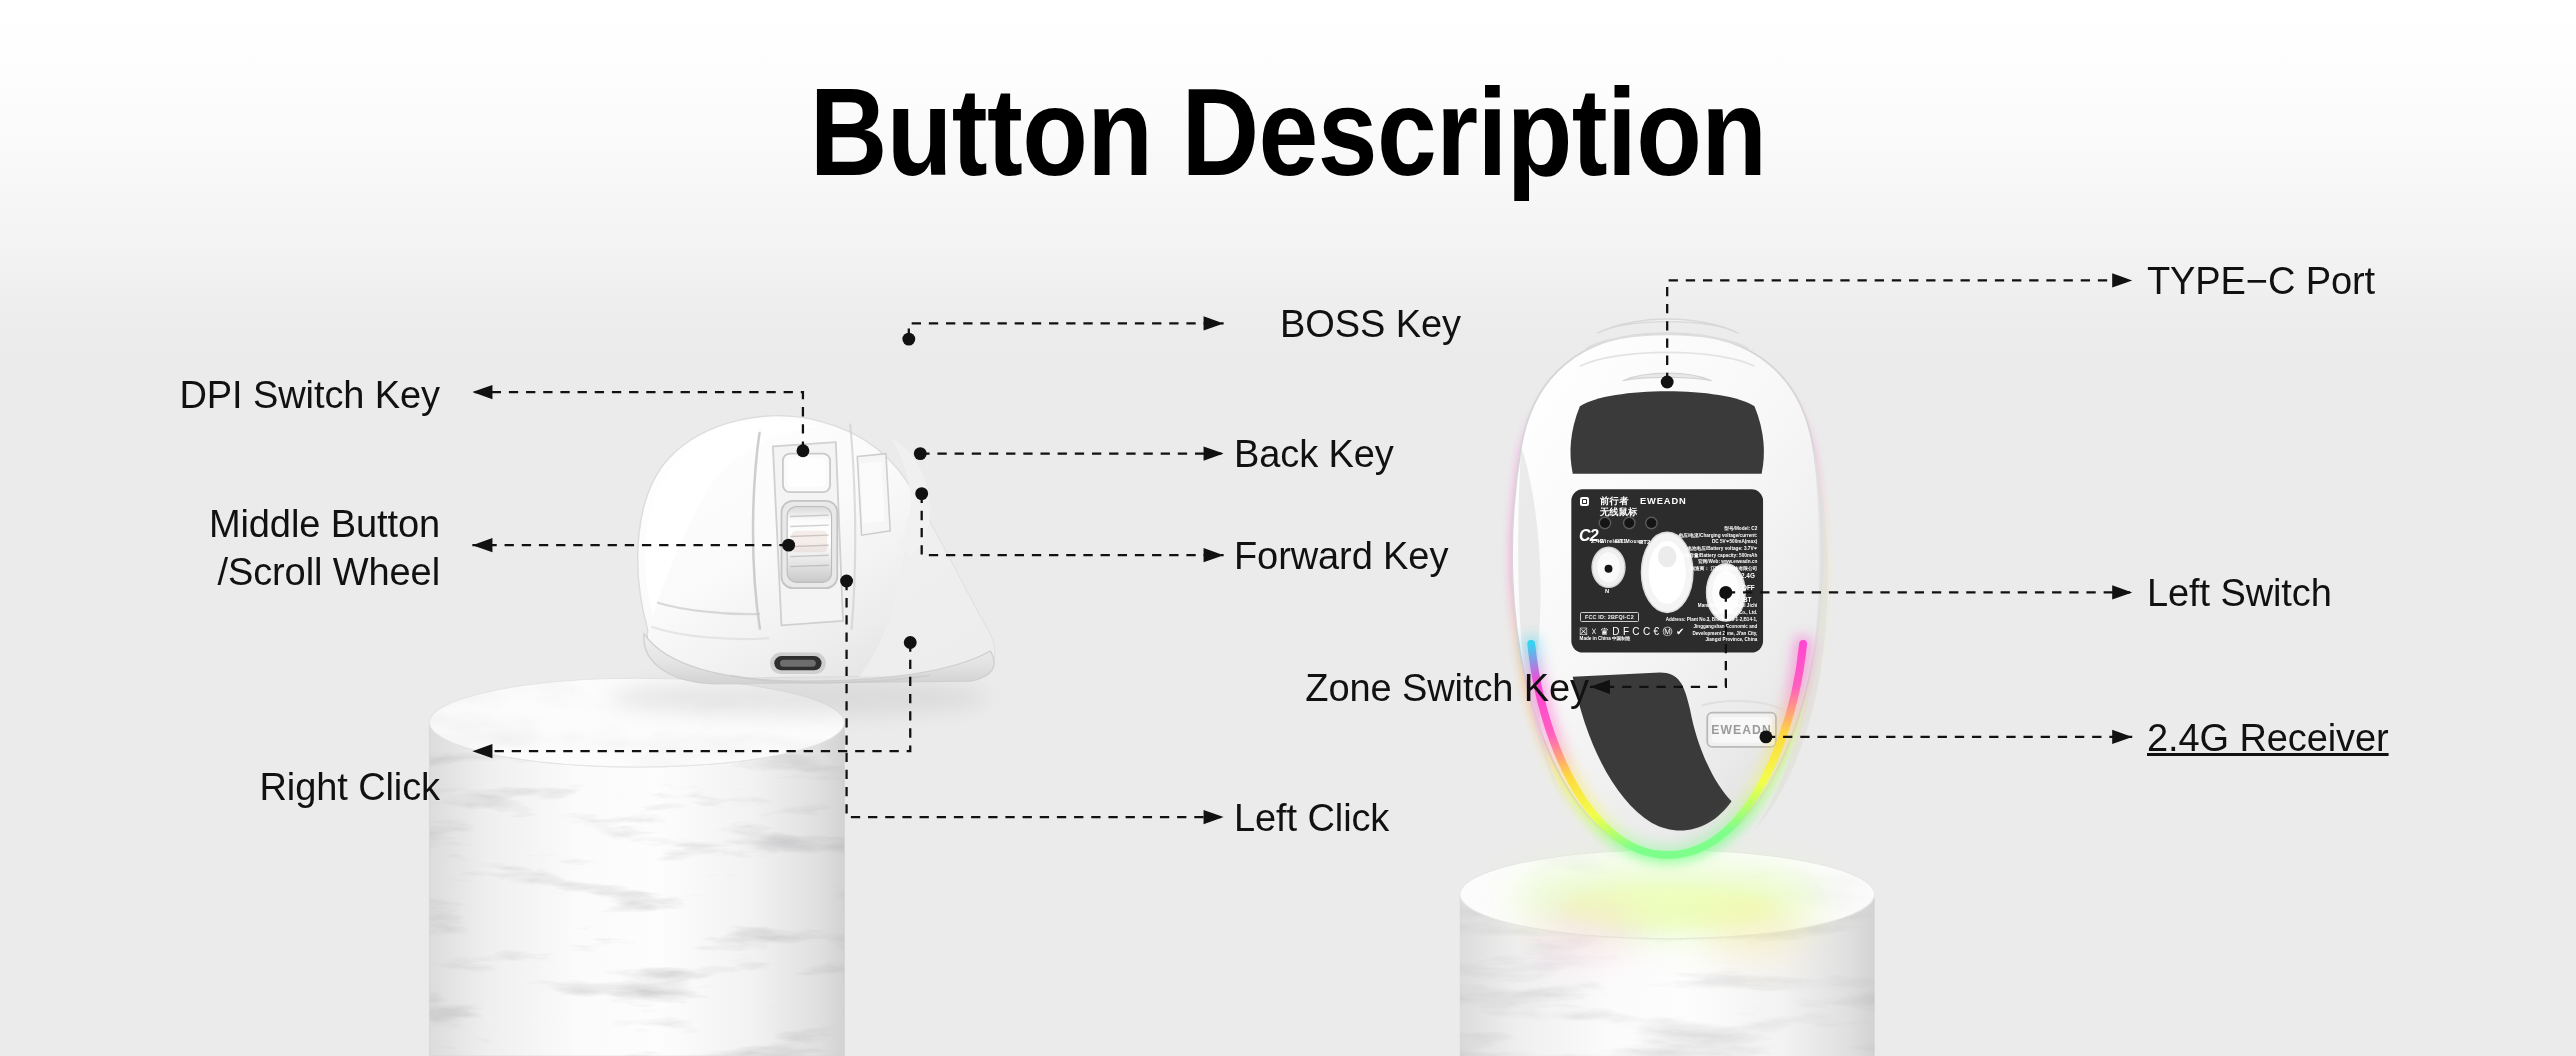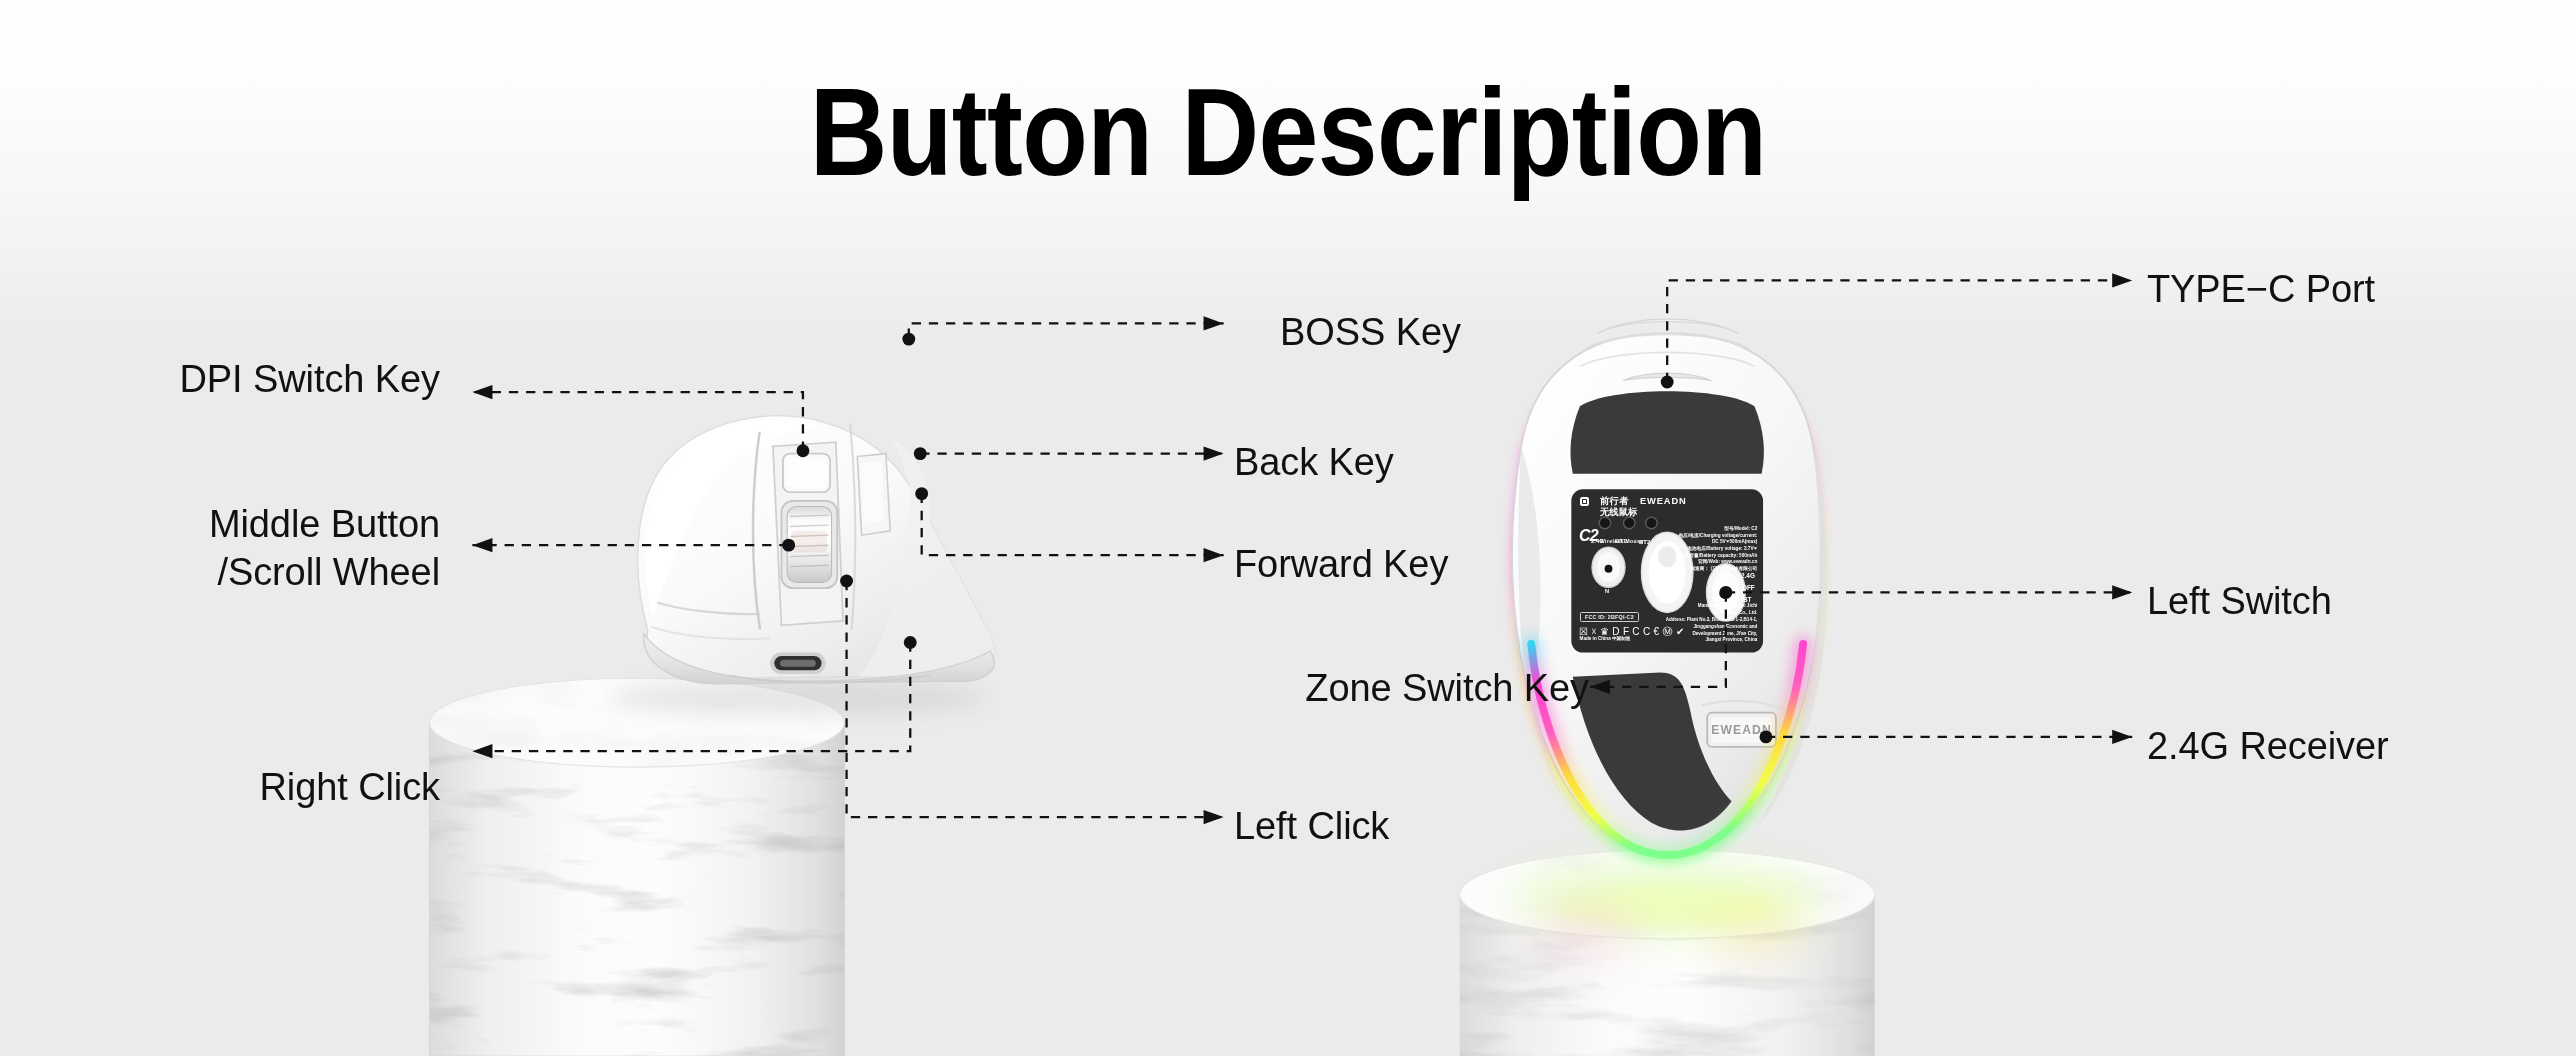--- a/index.html
+++ b/index.html
@@ -33,21 +33,21 @@
   
   .lbl {
     position:absolute;
     font-size:38px;
     line-height:1.26;
     color:#111;
     white-space:pre-line;
     letter-spacing:-0.1px;
   }
   .lbl.r { text-align:right; }
-  .lbl.l { text-align:left;margin-top:8px; }
+  .lbl.l { text-align:left; }
 
   
   #leaders { position:absolute; left:0; top:0; width:2576px; height:1056px; }
 </style>
 </head>
 <body>
 
 <div id="stage">
 
   <div class="bg"></div>
@@ -416,29 +416,29 @@
       <polygon points="1710,452 1682,442 1682,462"></polygon>
       <polygon points="1710,634 1682,624 1682,644"></polygon>
       <polygon points="1710,776 1682,766 1682,786"></polygon>
       <polygon points="1710,1142 1682,1132 1682,1152"></polygon>
       <polygon points="2980,392 2952,382 2952,402"></polygon>
       <polygon points="2980,828 2952,818 2952,838"></polygon>
       <polygon points="2980,1030 2952,1020 2952,1040"></polygon>
     </g>
   </svg>
 
-  <div class="lbl r" style="right:2136px;top:356px;">DPI Switch Key</div>
+  <div class="lbl r" style="right:2136px;top:372px;">DPI Switch Key</div>
   <div class="lbl r" style="right:2136px;top:501px;">Middle Button
 /Scroll Wheel</div>
   <div class="lbl r" style="right:2136px;top:764px;text-align:right;">Right Click</div>
 
   <div class="lbl l" style="left:1280px;top:301px;">BOSS Key</div>
   <div class="lbl l" style="left:1234px;top:431px;">Back Key</div>
   <div class="lbl l" style="left:1234px;top:533px;">Forward Key</div>
   <div class="lbl r" style="right:987px;top:665px;">Zone Switch Key</div>
   <div class="lbl l" style="left:1234px;top:795px;">Left Click</div>
 
   <div class="lbl l" style="left:2147px;top:258px;">TYPE−C Port</div>
   <div class="lbl l" style="left:2147px;top:570px;">Left Switch</div>
-  <div class="lbl l" style="left:2147px;top:715px;">2.4G Receiver</div>
+  <div class="lbl l" style="left:2147px;top:715px;text-decoration:underline;">2.4G Receiver</div>
 
 </div>
 
 
 </body></html>

